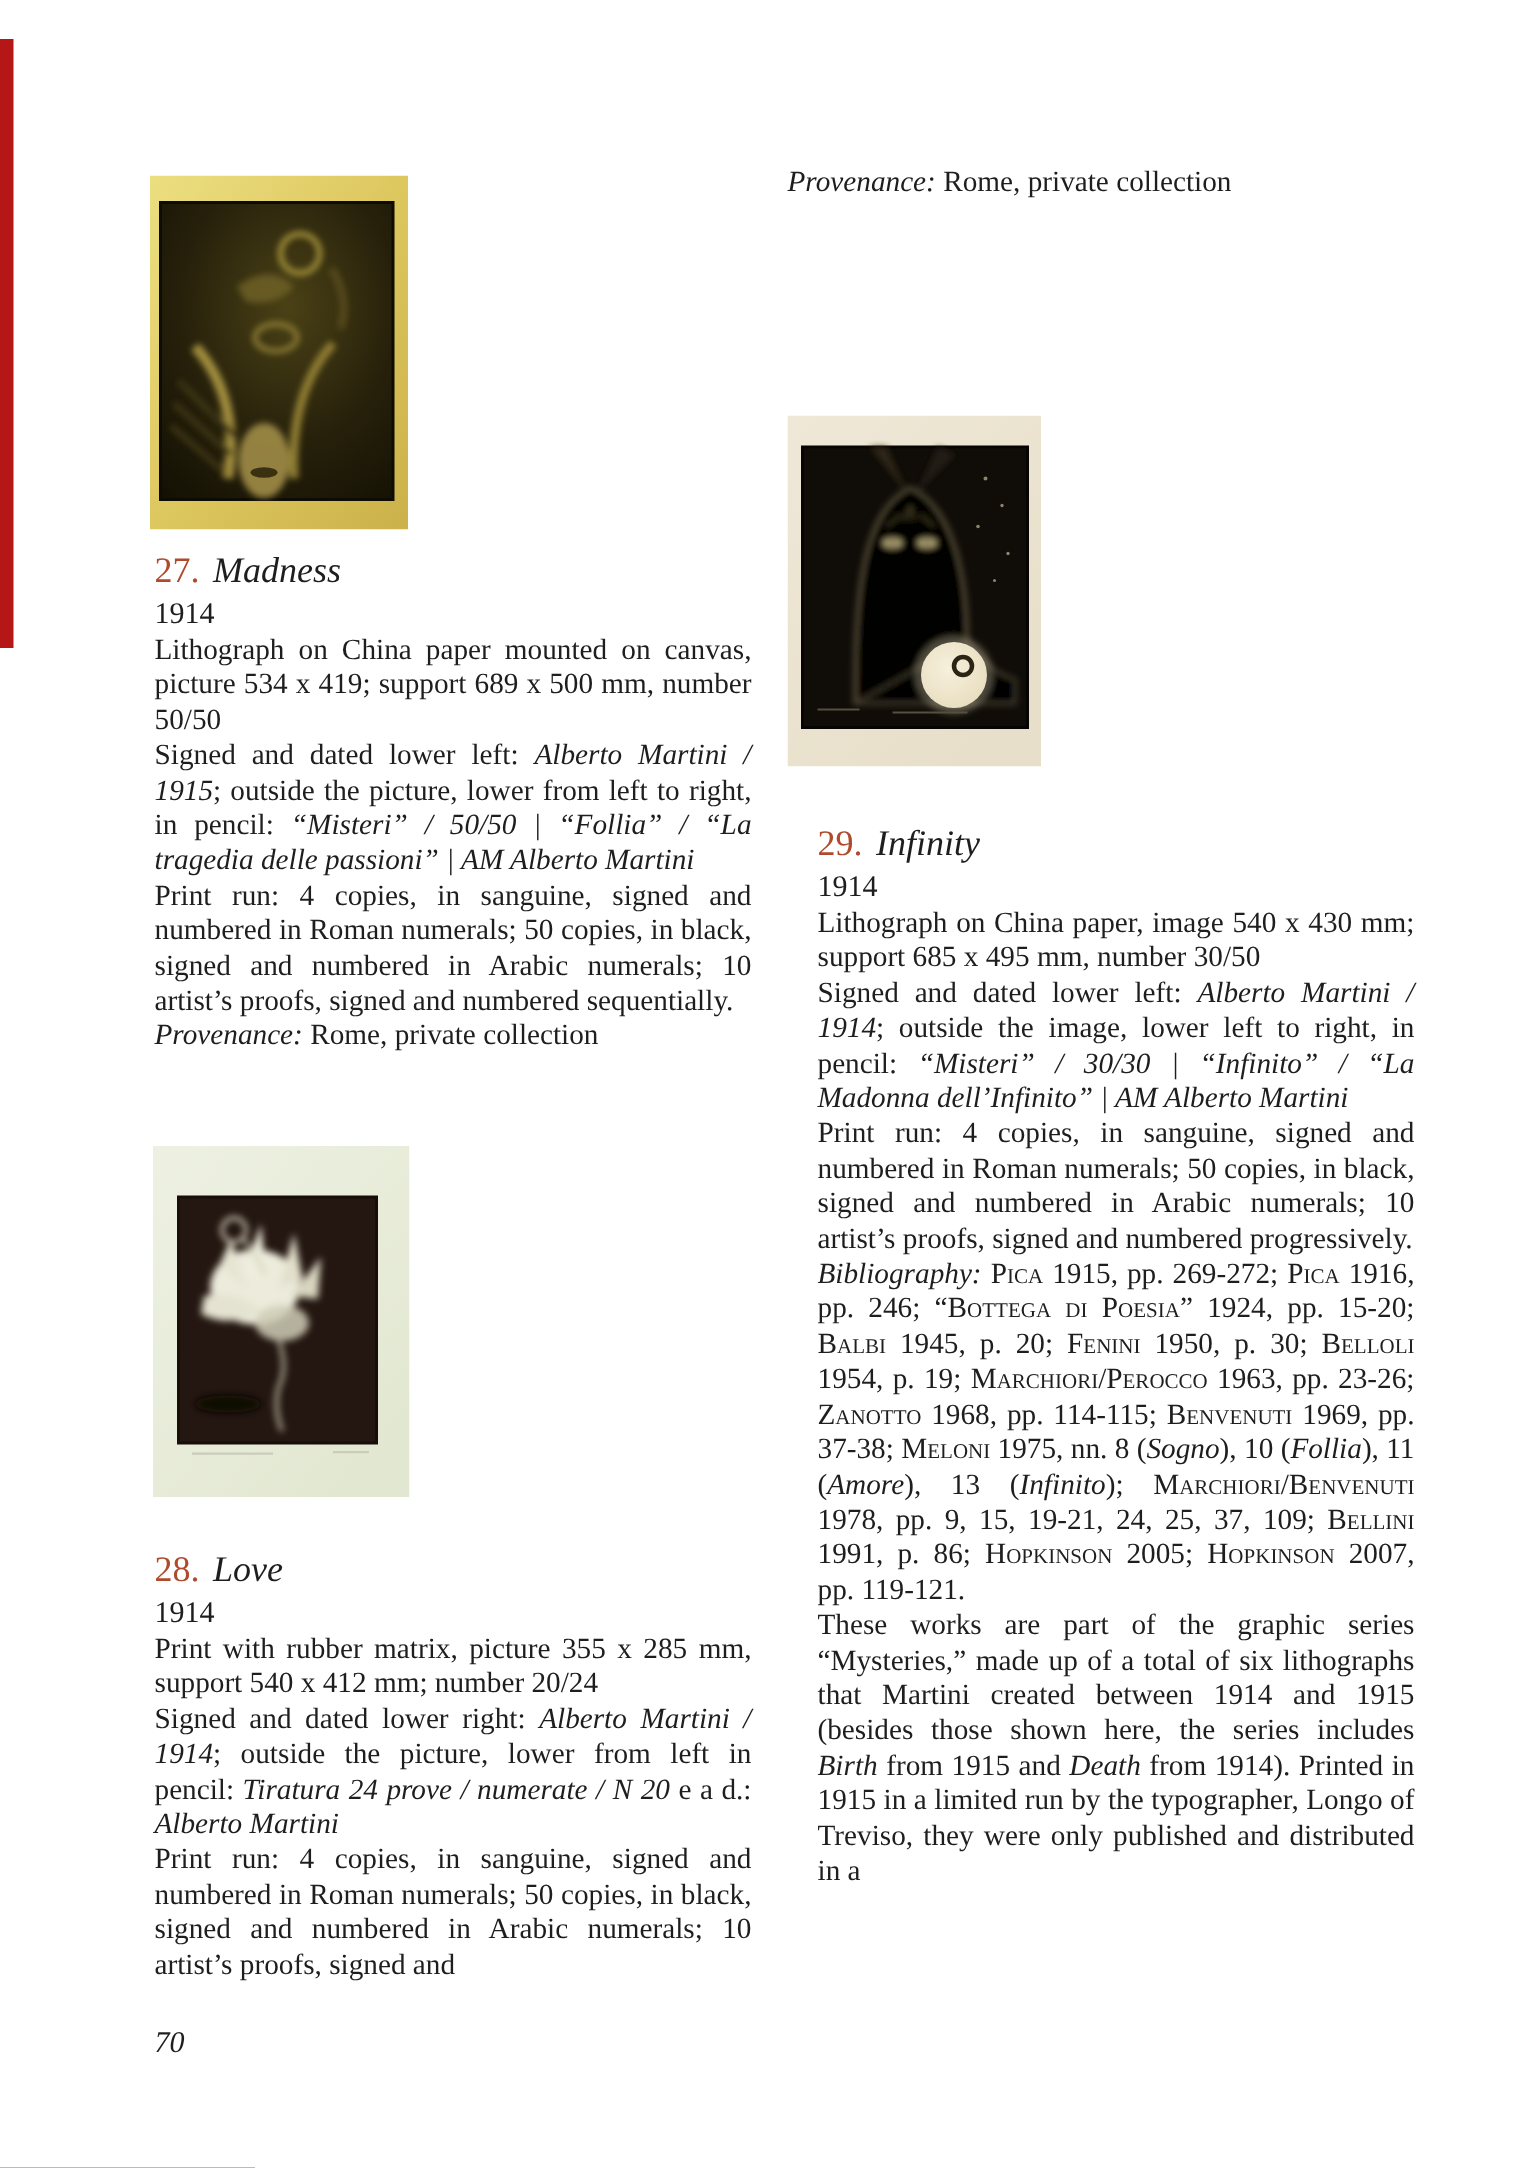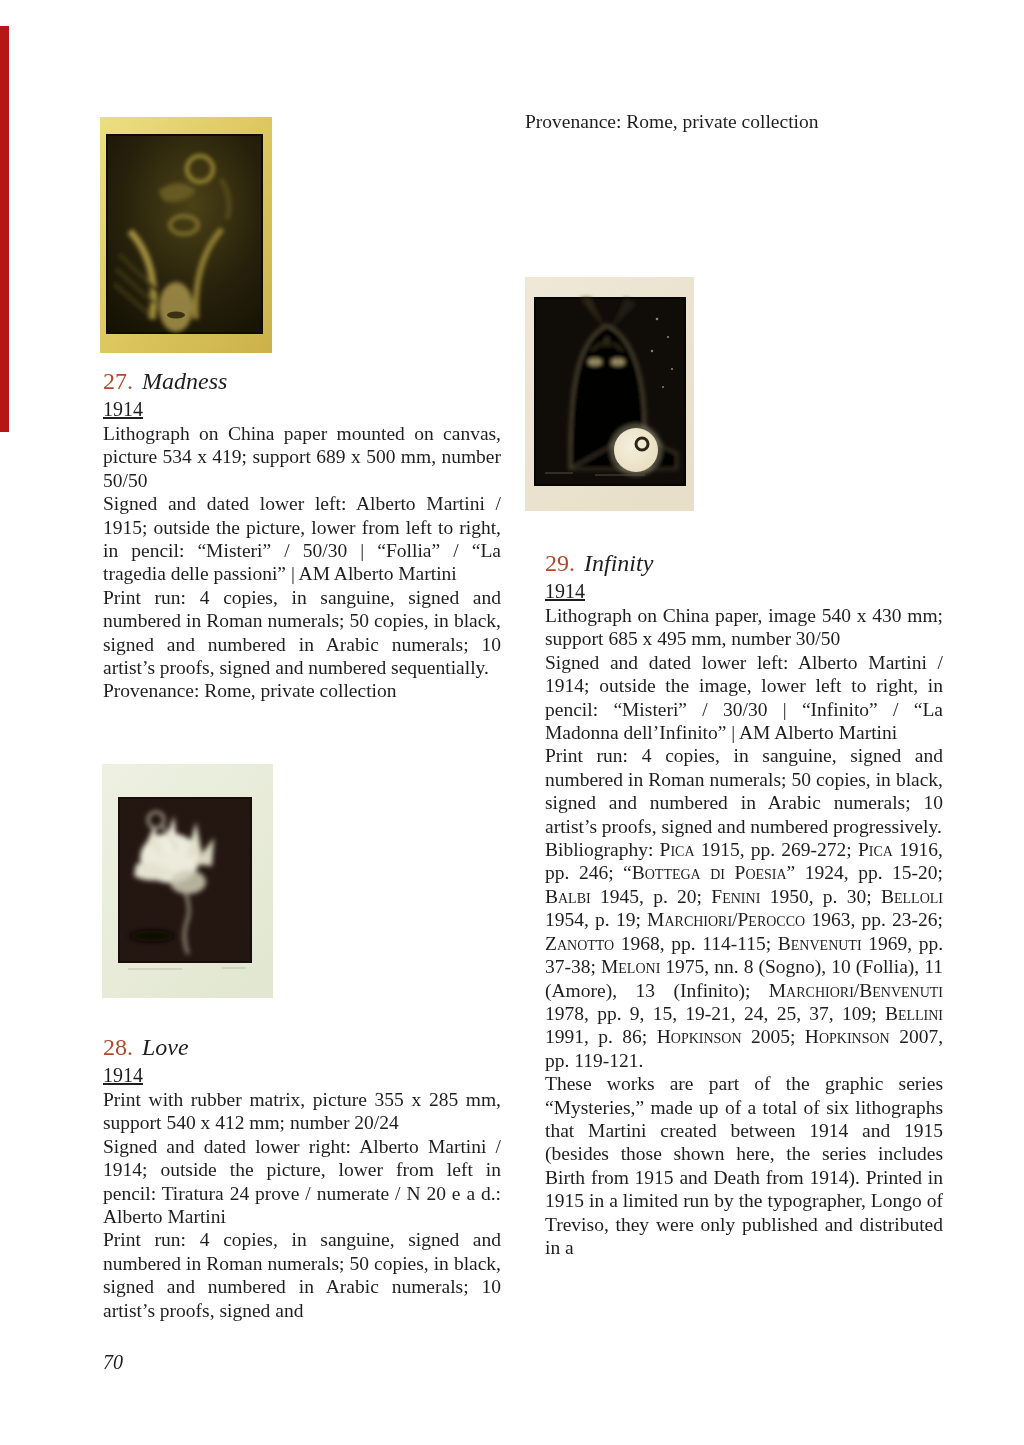--- a/index.html
+++ b/index.html
@@ -10,22 +10,22 @@
     position:relative; width:1024px; height:1445px; background:var(--bg);
     font-family:"Liberation Serif", serif; color:var(--text);
     overflow:hidden; margin:0 auto;
   }
   .edge-bar{position:absolute; left:0; top:26px; width:9px; height:406px; background:var(--edge-bar);}
   .block{position:absolute; width:398px;}
   p.body{margin:0; font-size:19.5px; line-height:23.4px; text-align:justify; text-justify:inter-word;}
   .entry-title{margin:0; font-weight:normal; font-size:24px; line-height:30px;}
   .entry-title .num{color:var(--accent); font-style:normal;}
   .entry-title .t{font-style:italic; margin-left:9px;}
-  .year{font-size:20px; line-height:26px;text-decoration:underline;}
-  .r-i{}
+  .year{font-size:20px; line-height:26px;}
+  .r-i{font-style:italic;}
   .r-sc{font-variant:small-caps;}
   .pagenum{position:absolute; left:103px; top:1350px; font-size:20px; line-height:24px;font-style:italic;}
   figure.plate{margin:0; position:absolute;}
   figure.plate svg{display:block;}
 </style>
 </head>
 <body>
 
 <div class="page">
 
@@ -61,21 +61,21 @@
         <path d="M121 62 Q133 82 127 102" stroke="#564a1c" stroke-width="5" fill="none"></path>
       </g>
       <ellipse cx="76" cy="198" rx="9" ry="3.5" fill="#3a3110"></ellipse>
     </svg>
   </figure>
 
   <div class="block" style="left:103px; top:366px;">
     <h3 class="entry-title"><span class="num">27.</span><span class="t">Madness</span></h3>
     <div class="year">1914</div>
     <p class="body"><span>Lithograph on China paper mounted on canvas, picture 534 x 419; support 689 x 500 mm, number 50/50</span></p>
-    <p class="body"><span>Signed and dated lower left: </span><span class="r-i">Alberto Martini / 1915</span><span>; outside the picture, lower from left to right, in pencil: </span><span class="r-i">“Misteri” / 50/30 | “Follia” / “La tragedia delle passioni” | AM Alberto Martini</span></p>
+    <p class="body"><span>Signed and dated lower left: </span><span class="r-i">Alberto Martini / 1915</span><span>; outside the picture, lower from left to right, in pencil: </span><span class="r-i">“Misteri” / 50/50 | “Follia” / “La tragedia delle passioni” | AM Alberto Martini</span></p>
     <p class="body"><span>Print run: 4 copies, in sanguine, signed and numbered in Roman numerals; 50 copies, in black, signed and numbered in Arabic numerals; 10 artist’s proofs, signed and numbered sequentially.</span></p>
     <p class="body"><span class="r-i">Provenance:</span><span> Rome, private collection</span></p>
   </div>
 
   <figure class="plate" style="left:102px; top:764px;" aria-label="Love print plate on pale paper">
     <svg width="171" height="234" viewBox="0 0 171 234">
       <defs>
         <linearGradient id="lp" x1="0" y1="0" x2="0.8" y2="1">
           <stop offset="0" stop-color="#eef1e2"></stop>
             <stop offset="1" stop-color="#e2e7d1"></stop>

